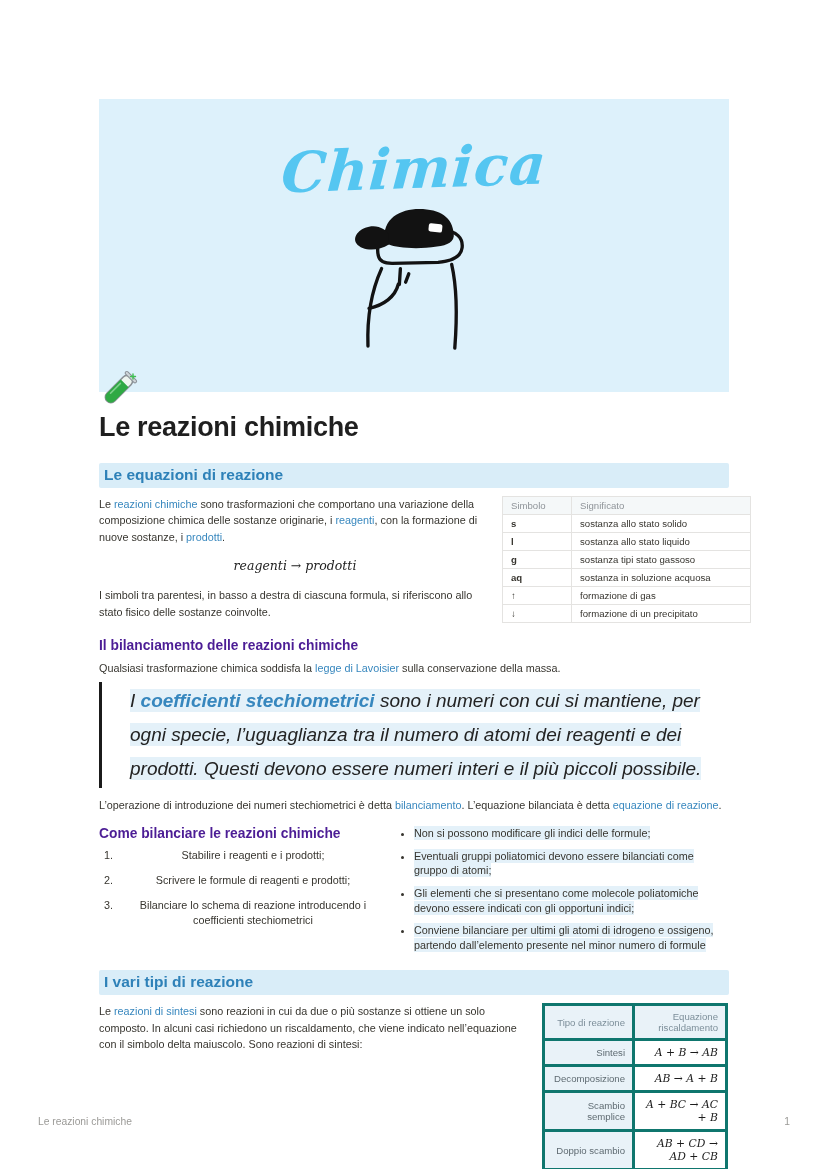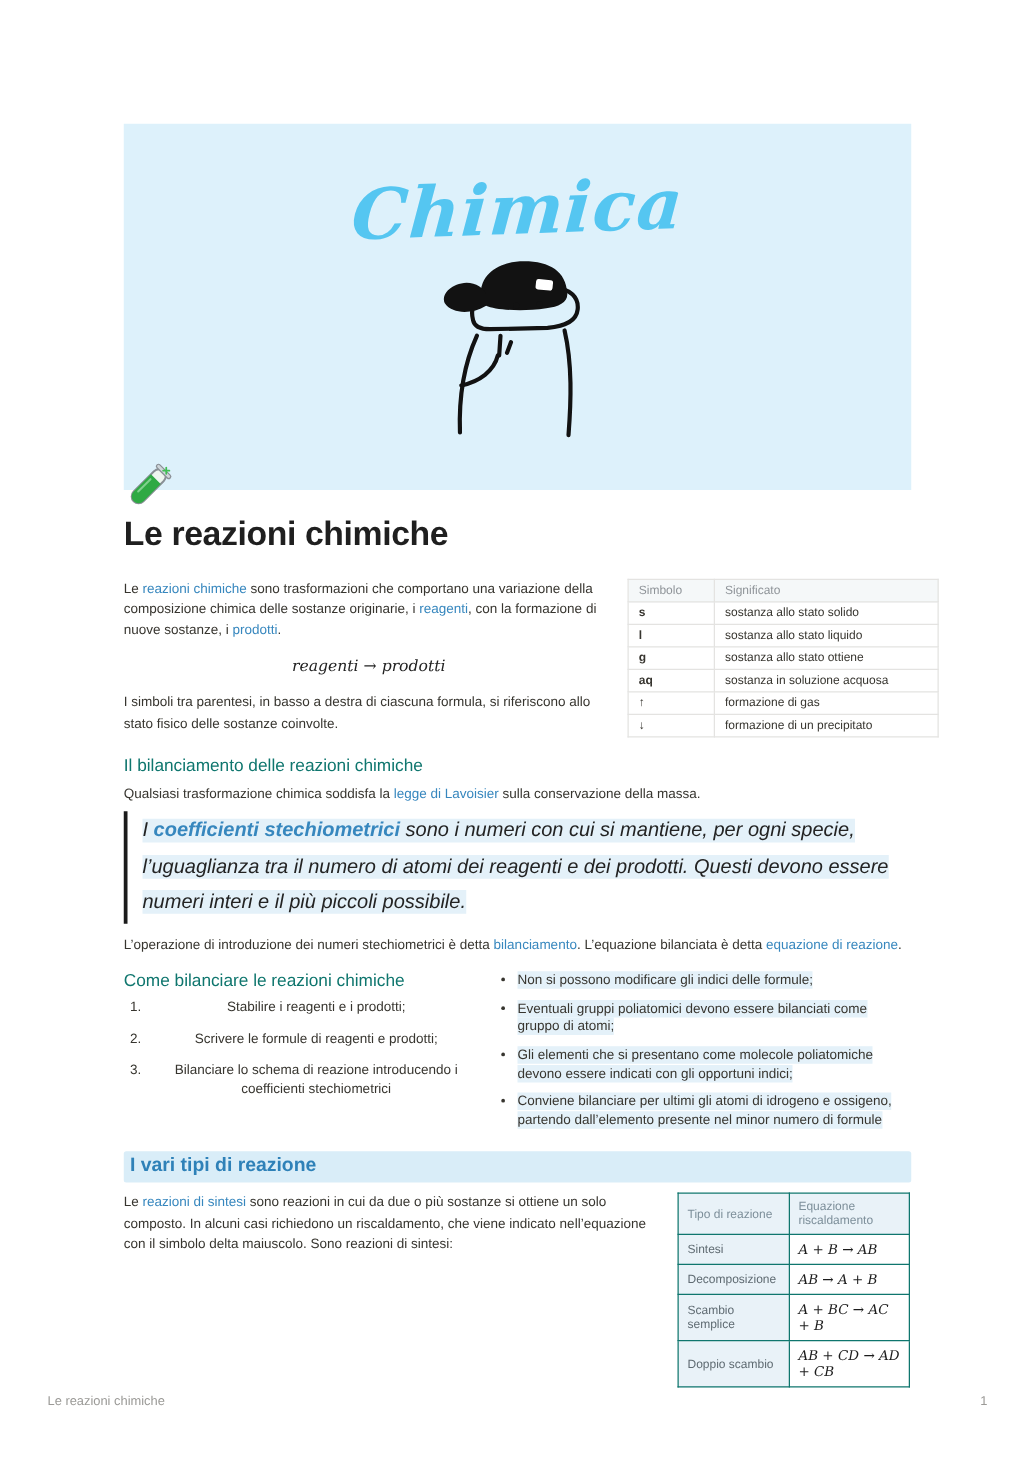--- a/index.html
+++ b/index.html
@@ -16,54 +16,54 @@
   }
   .flork{display:block;margin:2px auto 0;}
   .page-icon{position:absolute;left:99px;top:370px;width:40px;height:44px;}
   
   .content{position:absolute;left:99px;top:412px;width:630px;}
   h1.title{font-size:27px;line-height:1.15;margin:0 0 20px;color:#1f1f1f;letter-spacing:-0.3px;font-weight:700;}
   .hbar{
     background:#d9edf8;color:#2e81b8;font-size:15.5px;font-weight:700;
     padding:3px 5px 4px;border-radius:2px;margin:0 0 8px;
   }
-  h3.sub{color:#0f766e;font-size:13.8px;font-weight:400;margin:12px 0 7px;}
+  h3.sub{color:#4c1d95;font-size:13.8px;font-weight:700;margin:12px 0 7px;}
   p.body{font-size:10.8px;line-height:1.52;margin:0 0 6px;}
   .term{color:#3787be;}
   .cols{display:flex;align-items:flex-start;}
   .col-left1{width:392px;margin-right:11px;flex:none;}
   .formula{
     text-align:center;font-family:"DejaVu Serif",serif;font-style:italic;
     font-size:12.5px;margin:13px 0 14px;color:#222;
   }
   
   table.sym{border-collapse:collapse;width:249px;flex:none;font-size:9.6px;}
   table.sym th,table.sym td{border:1px solid #e4e3e1;padding:3px 8px;text-align:left;vertical-align:middle;}
   table.sym th{background:#f5f8f9;color:#8f9499;font-weight:400;}
   table.sym td.k{font-weight:700;width:52px;}
   
   .quote{
-    border-left:3px solid #1b1b1b;padding:2px 0 2px 12px;margin:6px 0 9px;
-    font-style:italic;font-size:16px;line-height:1.78;color:#232323;
+    border-left:3px solid #1b1b1b;padding:2px 0 2px 28px;margin:6px 0 9px;
+    font-style:italic;font-size:19px;line-height:1.78;color:#232323;
   }
   .hl{background:#e4f1f9;padding:1px 0;-webkit-box-decoration-break:clone;box-decoration-break:clone;}
   .term-strong{color:#3787be;font-weight:700;}
   
   .row2{margin-top:13px;}
   .col-left2{width:291px;margin-right:10px;flex:none;}
   ol.steps{margin:0;padding-left:17px;font-size:10.8px;line-height:1.45;text-align:center;}
   ol.steps li{margin-bottom:9px;}
   ul.rules{margin:0;padding-left:14px;font-size:10.8px;line-height:1.35;flex:1;}
   ul.rules li{margin-bottom:8px;}
   
   .bar2{margin-top:10px;}
   .row3{margin-top:6px;}
   .col-left3{width:430px;margin-right:13px;flex:none;}
   table.types{border-collapse:collapse;width:186px;flex:none;font-size:9.6px;}
-  table.types th,table.types td{border:1px solid #0f766e;padding:5px 7px;text-align:left;vertical-align:middle;}
+  table.types th,table.types td{border:3px solid #0f766e;padding:5px 7px;text-align:right;vertical-align:middle;}
   table.types th{background:#e9f2f8;color:#7d8f9a;font-weight:400;}
   table.types td.tname{background:#e9f2f8;color:#5f6b72;}
   table.types td.eq{font-family:"DejaVu Serif",serif;font-style:italic;font-size:10.8px;color:#1c1c1c;}
   
   .footer{
     position:absolute;left:38px;right:38px;top:1116px;display:flex;
     justify-content:space-between;color:#9b9a97;font-size:10.3px;
   }
 </style>
 </head>
@@ -104,20 +104,21 @@
       <path d="M17 14 v14" stroke="#7fd08d" stroke-width="1.6" stroke-linecap="round"></path>
       <rect x="12.6" y="0.6" width="14.8" height="3.2" rx="1.6" fill="#cfd6da" stroke="#8a9096" stroke-width="1"></rect>
     </g>
     <path d="M34 4 v5 M31.5 6.5 h5" stroke="#3fbf53" stroke-width="1.4" stroke-linecap="round"></path>
   </svg>
 
   <div class="content">
 
     <h1 class="title">Le reazioni chimiche</h1>
 
+    <div class="hbar">Le equazioni di reazione</div>
 
     <div class="cols">
       <div class="col-left1">
         <p class="body"><span>Le </span><span class="term">reazioni chimiche</span><span> sono trasformazioni che comportano una variazione della composizione chimica delle sostanze originarie, i </span><span class="term">reagenti</span><span>, con la formazione di nuove sostanze, i </span><span class="term">prodotti</span><span>.</span></p>
         <div class="formula">reagenti → prodotti</div>
         <p class="body">I simboli tra parentesi, in basso a destra di ciascuna formula, si riferiscono allo stato fisico delle sostanze coinvolte.</p>
       </div>
 
       <table class="sym">
         <tbody>
@@ -128,21 +129,21 @@
         <tr>
               <td class="k">s</td>
               <td>sostanza allo stato solido</td>
             </tr>
         <tr>
               <td class="k">l</td>
               <td>sostanza allo stato liquido</td>
             </tr>
         <tr>
               <td class="k">g</td>
-              <td>sostanza allo stato ottiene</td>
+              <td>sostanza tipi stato gassoso</td>
             </tr>
         <tr>
               <td class="k">aq</td>
               <td>sostanza in soluzione acquosa</td>
             </tr>
         <tr>
               <td class="k" style="font-weight:400">↑</td>
               <td>formazione di gas</td>
             </tr>
         <tr>

